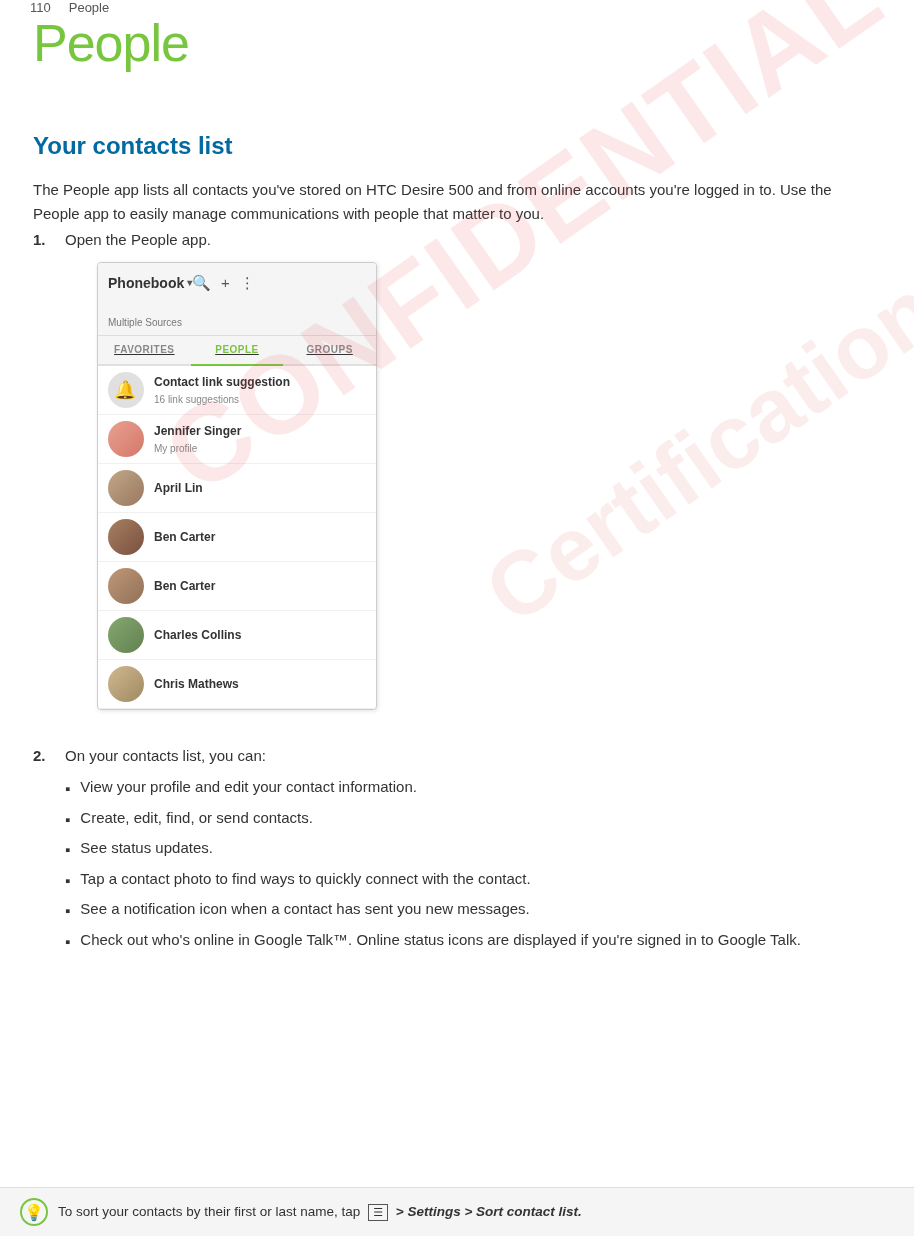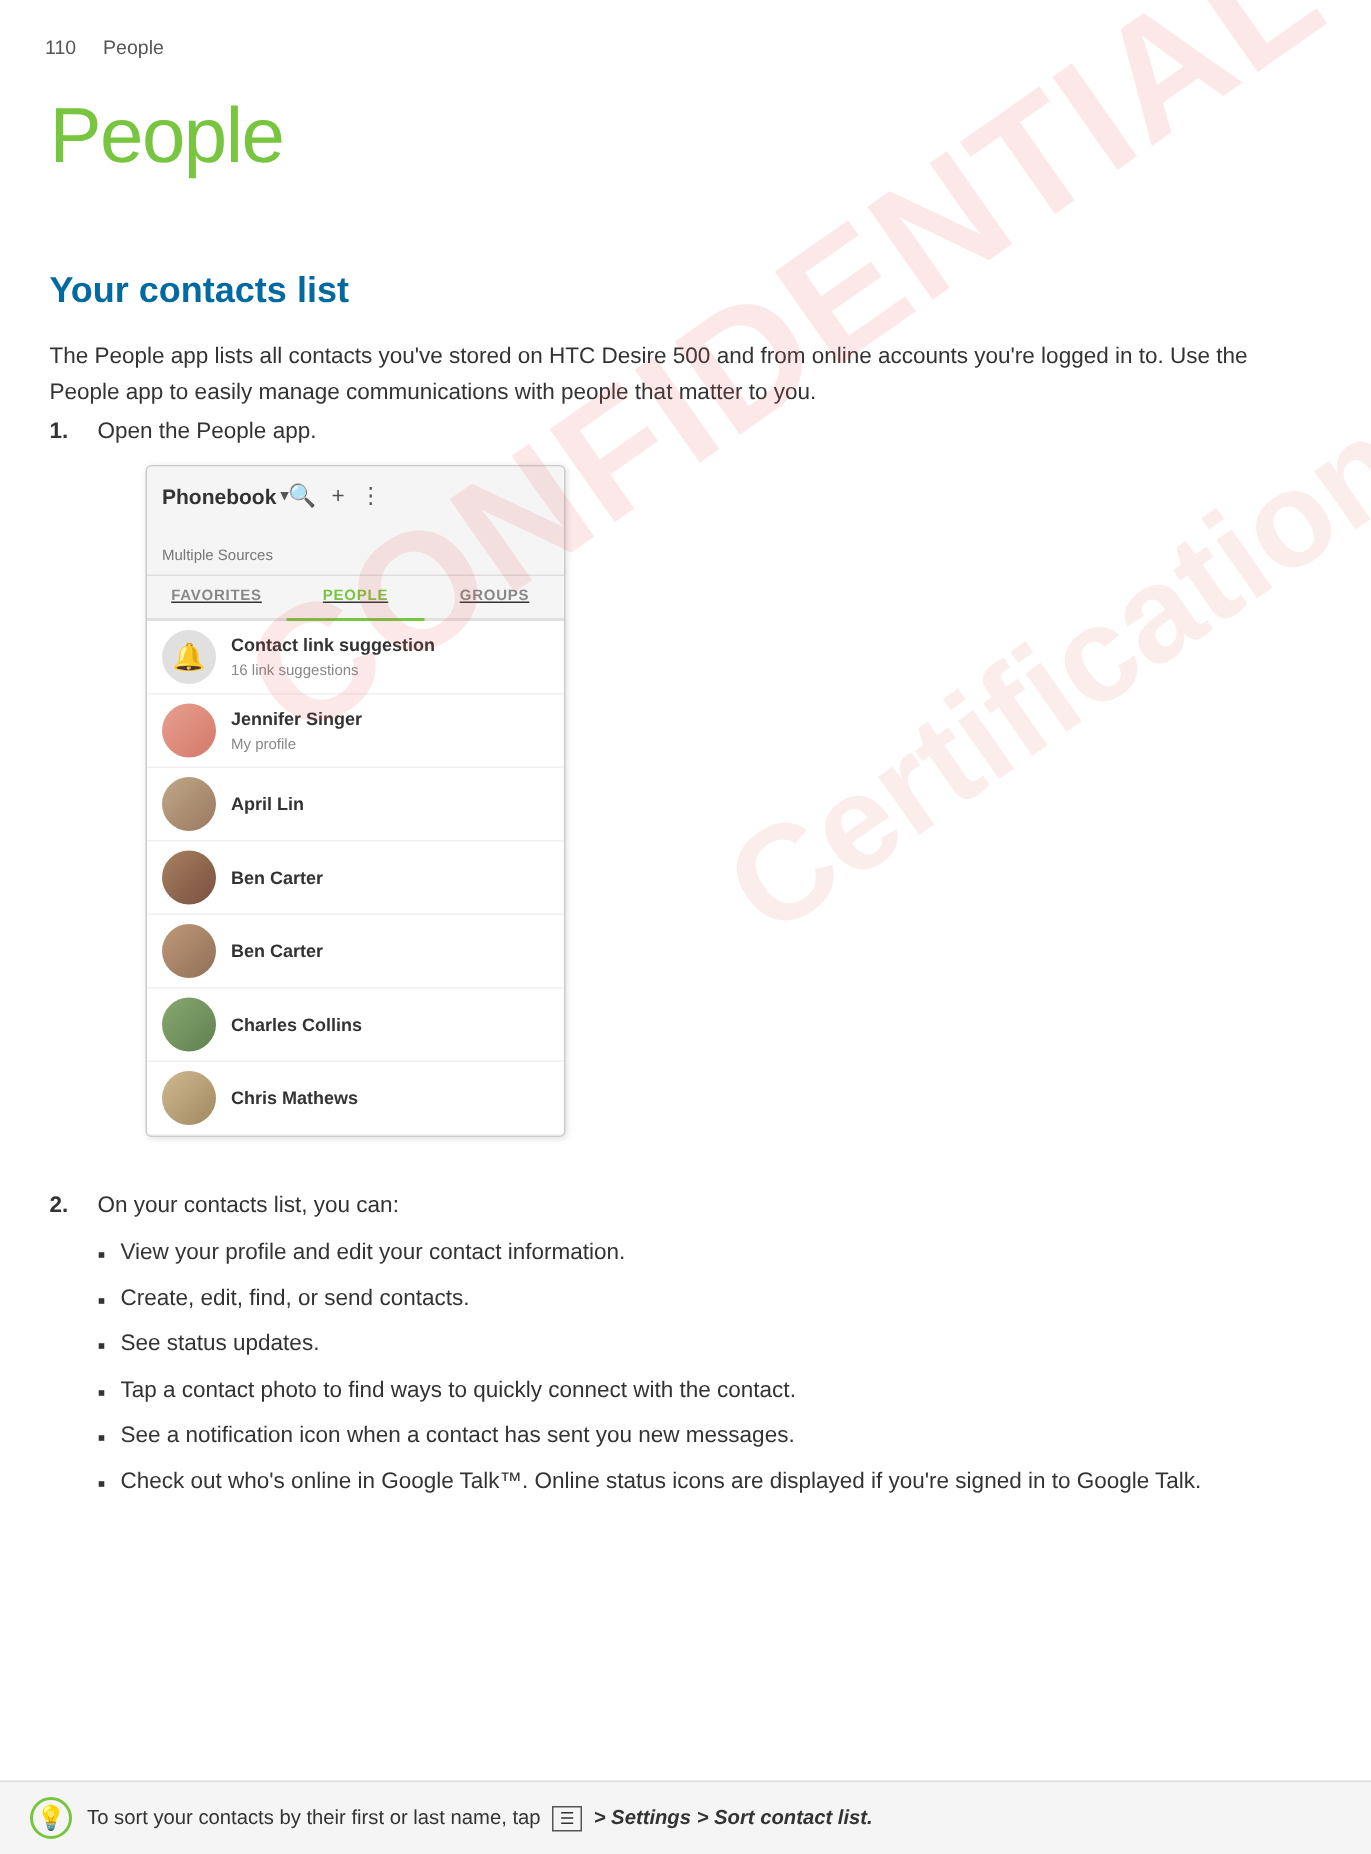--- a/index.html
+++ b/index.html
@@ -10,21 +10,21 @@
       width: 914px;
       min-height: 1236px;
       position: relative;
       overflow: hidden;
     }
 
     
     .page-header {
       display: flex;
       align-items: center;
-      padding: 24px 30px;
+      padding: 0 30px;
       font-size: 13px;
       color: #555;
     }
 
     
     .page-number {
       font-size: 13px;
       color: #555;
       margin-right: 18px;
     }

